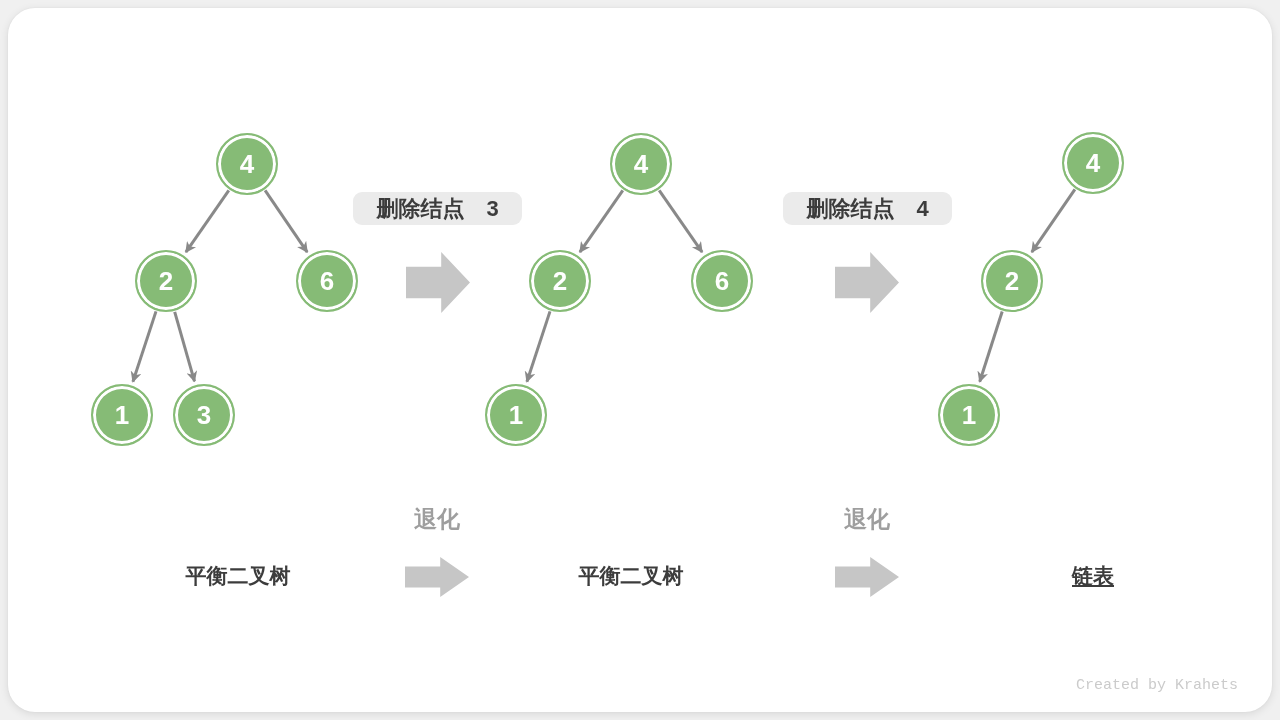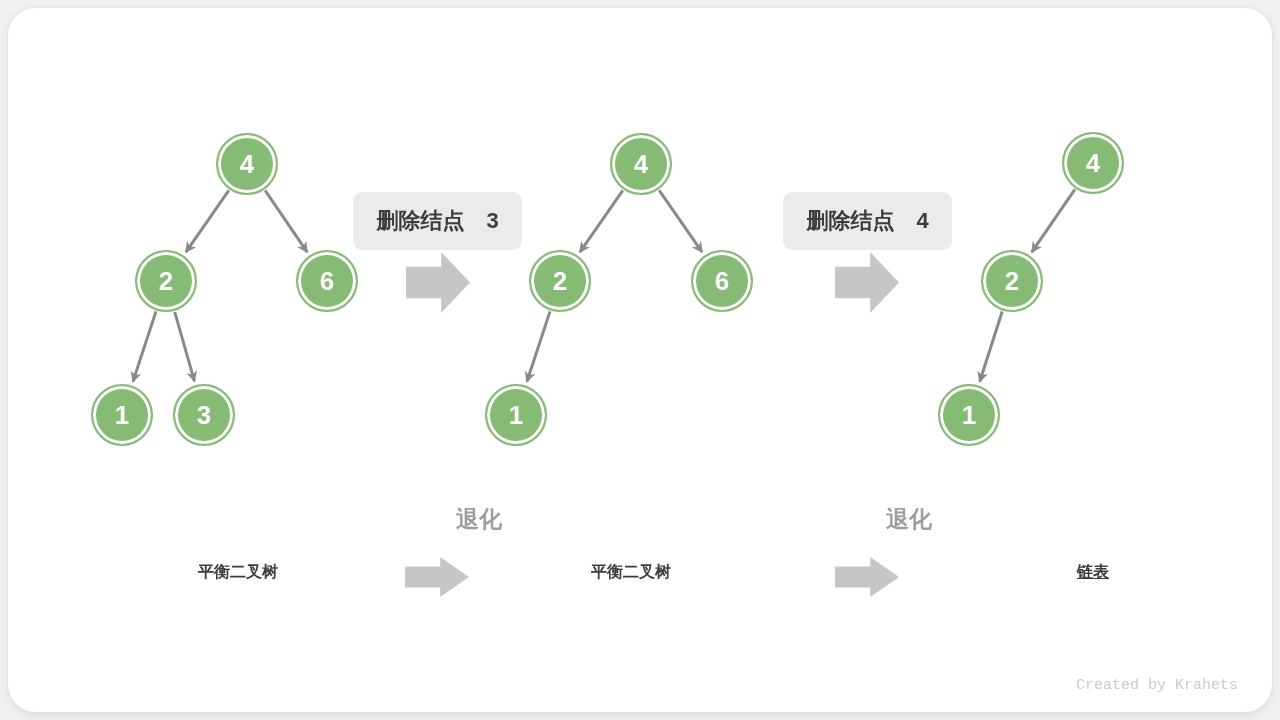--- a/index.html
+++ b/index.html
@@ -48,21 +48,21 @@
     background: var(--node-fill);
     border: 2.5px solid var(--node-fill);
     box-shadow: inset 0 0 0 3px var(--node-ring);
     display: flex; align-items: center; justify-content: center;
     color: var(--node-text);
     font-size: 26px;
     font-weight: bold;
   }
   .step-label {
     position: absolute;
-    width: 169px; height: 58px;
+    width: 169px; height: 33px;
     background: var(--step-label-bg);
     border-radius: 9px;
     display: flex; align-items: center; justify-content: center;
     font-size: 22px;
     font-weight: bold;
     color: var(--text-dark);
     white-space: pre;
   }
   .pos-step-1 { left: 353px; top: 192px; }
   .pos-step-2 { left: 783px; top: 192px; }
@@ -75,28 +75,27 @@
   .pos-arrow-top-2 { left: 835px; top: 252px; width: 64px; height: 61px; }
   .pos-arrow-bottom-1 { left: 405px; top: 557px; width: 64px; height: 40px; }
   .pos-arrow-bottom-2 { left: 835px; top: 557px; width: 64px; height: 40px; }
   .degrade {
     position: absolute;
     transform: translateX(-50%);
     font-size: 23px;
     font-weight: bold;
     color: var(--degrade-text);
     white-space: nowrap;
-    margin-left: 42px;
   }
   .pos-degrade-1 { left: 437px; top: 504px; }
   .pos-degrade-2 { left: 867px; top: 504px; }
   .caption {
     position: absolute;
     transform: translateX(-50%);
-    font-size: 16px;
+    font-size: 21px;
     font-weight: bold;
     color: var(--text-dark);
     white-space: nowrap;
   }
   .pos-cap-1 { left: 238px; top: 562px; }
   .pos-cap-2 { left: 631px; top: 562px; }
   .pos-cap-3 { left: 1093px; top: 562px; text-decoration: underline; }
   .watermark {
     position: absolute;
     right: 42px; bottom: 26px;

